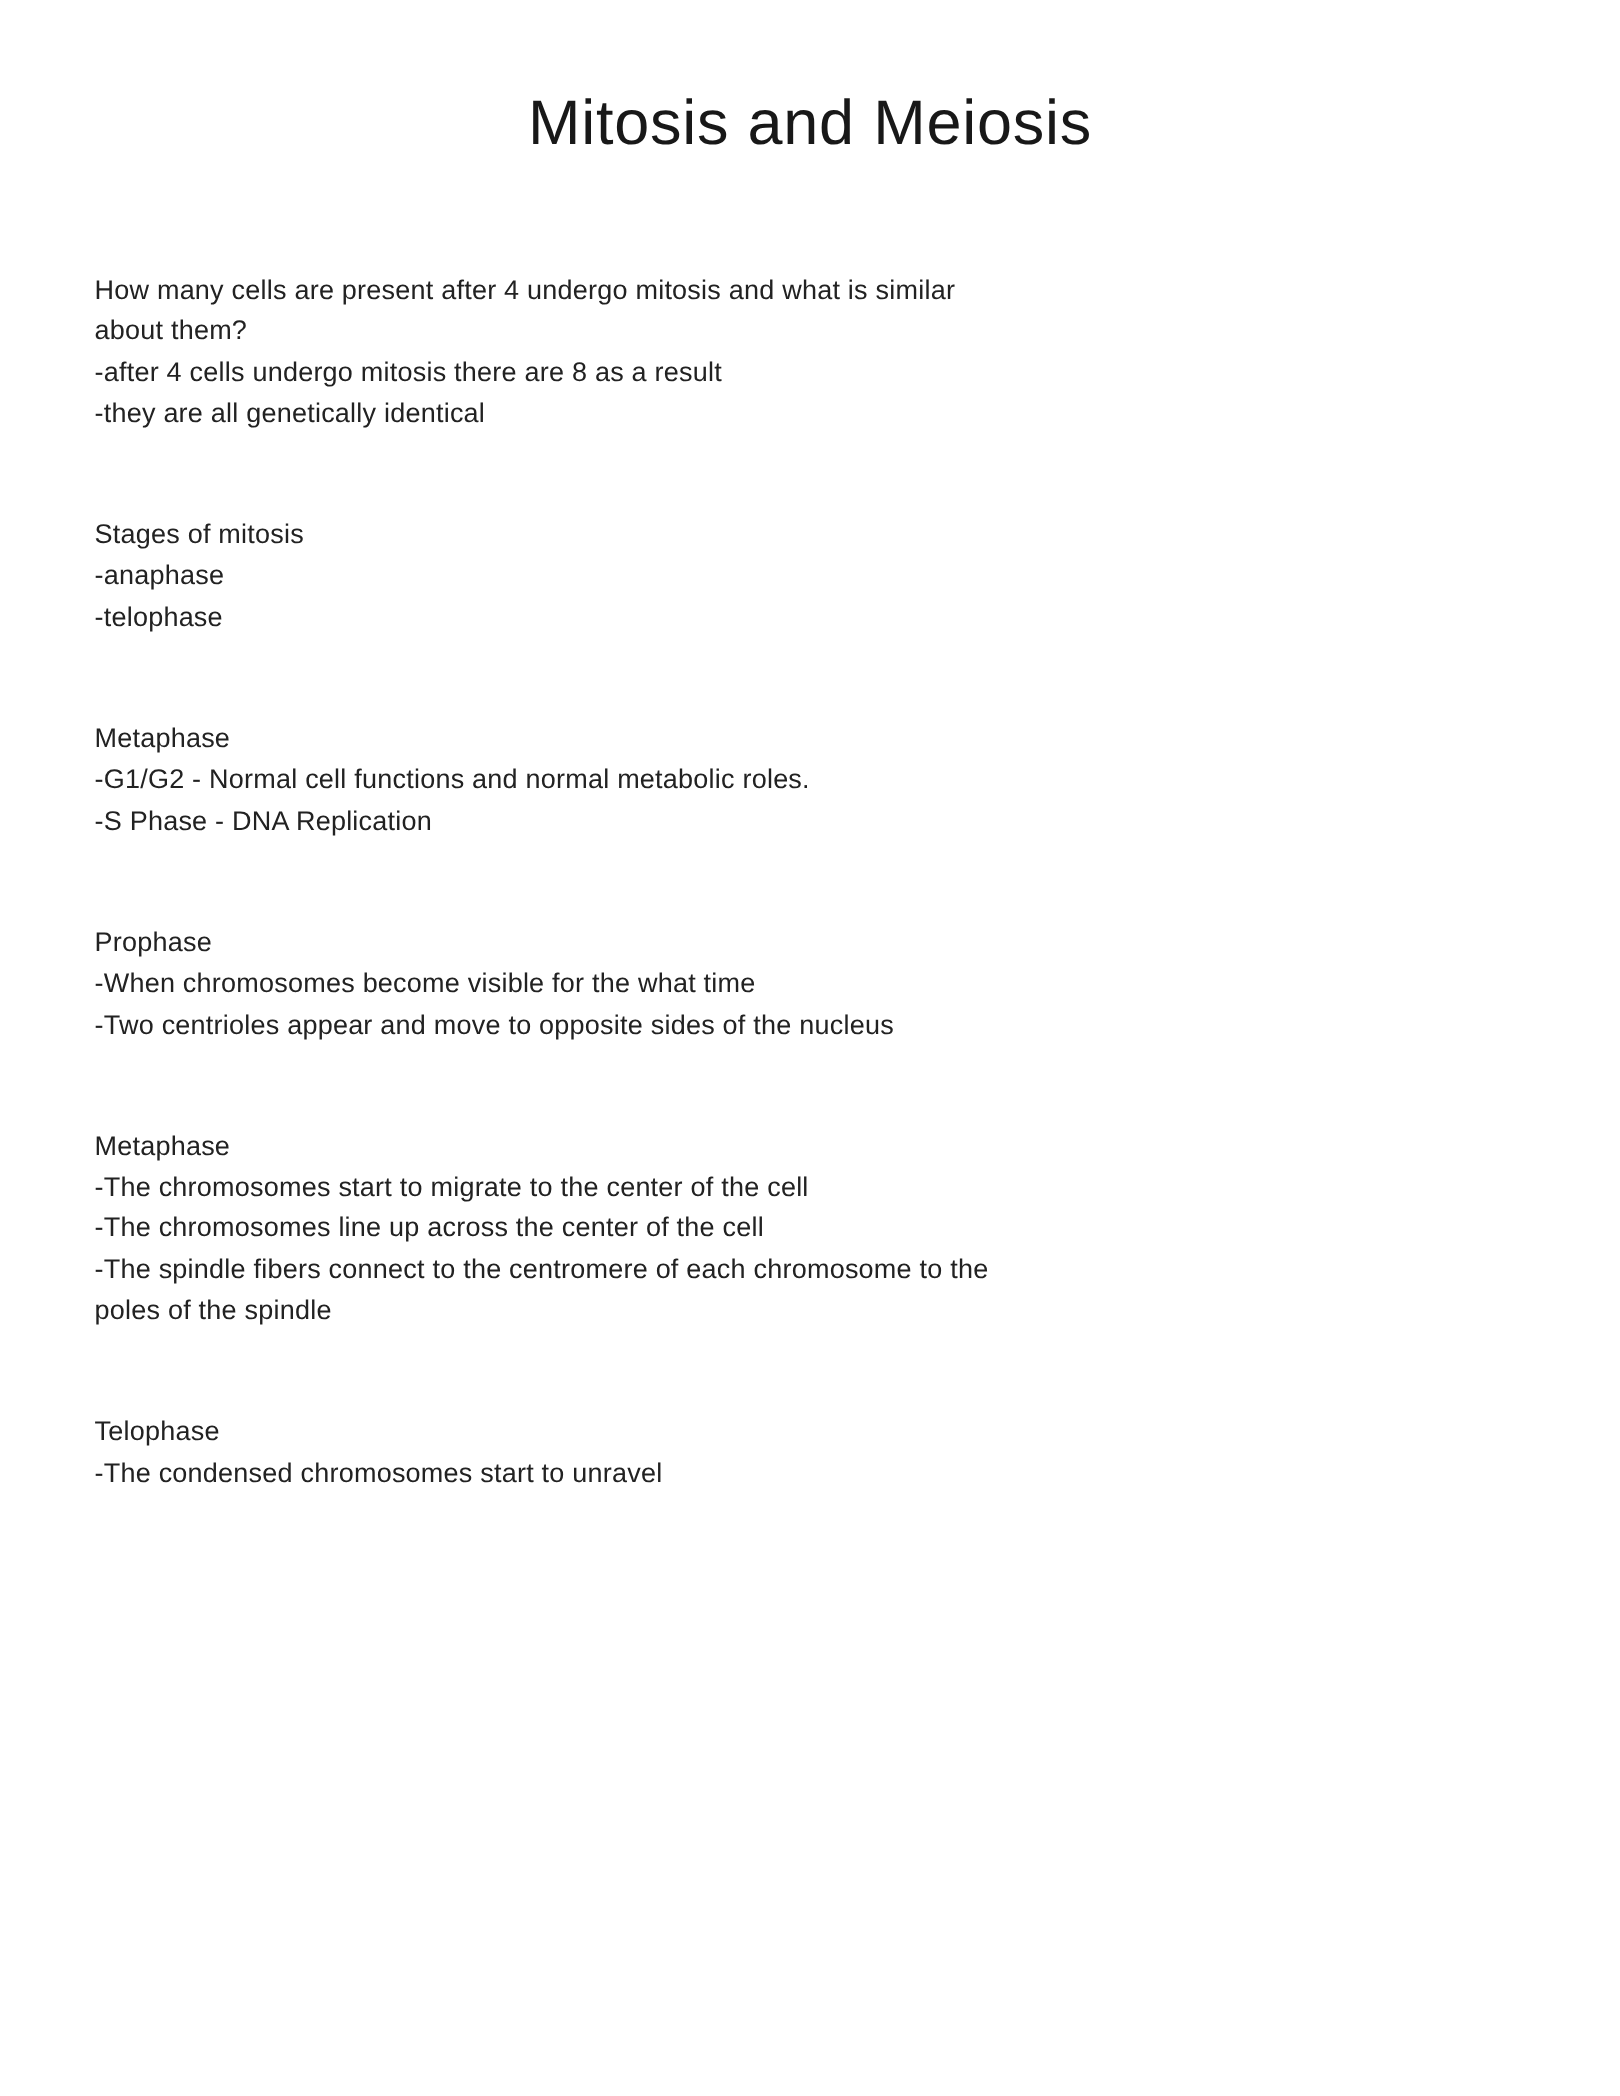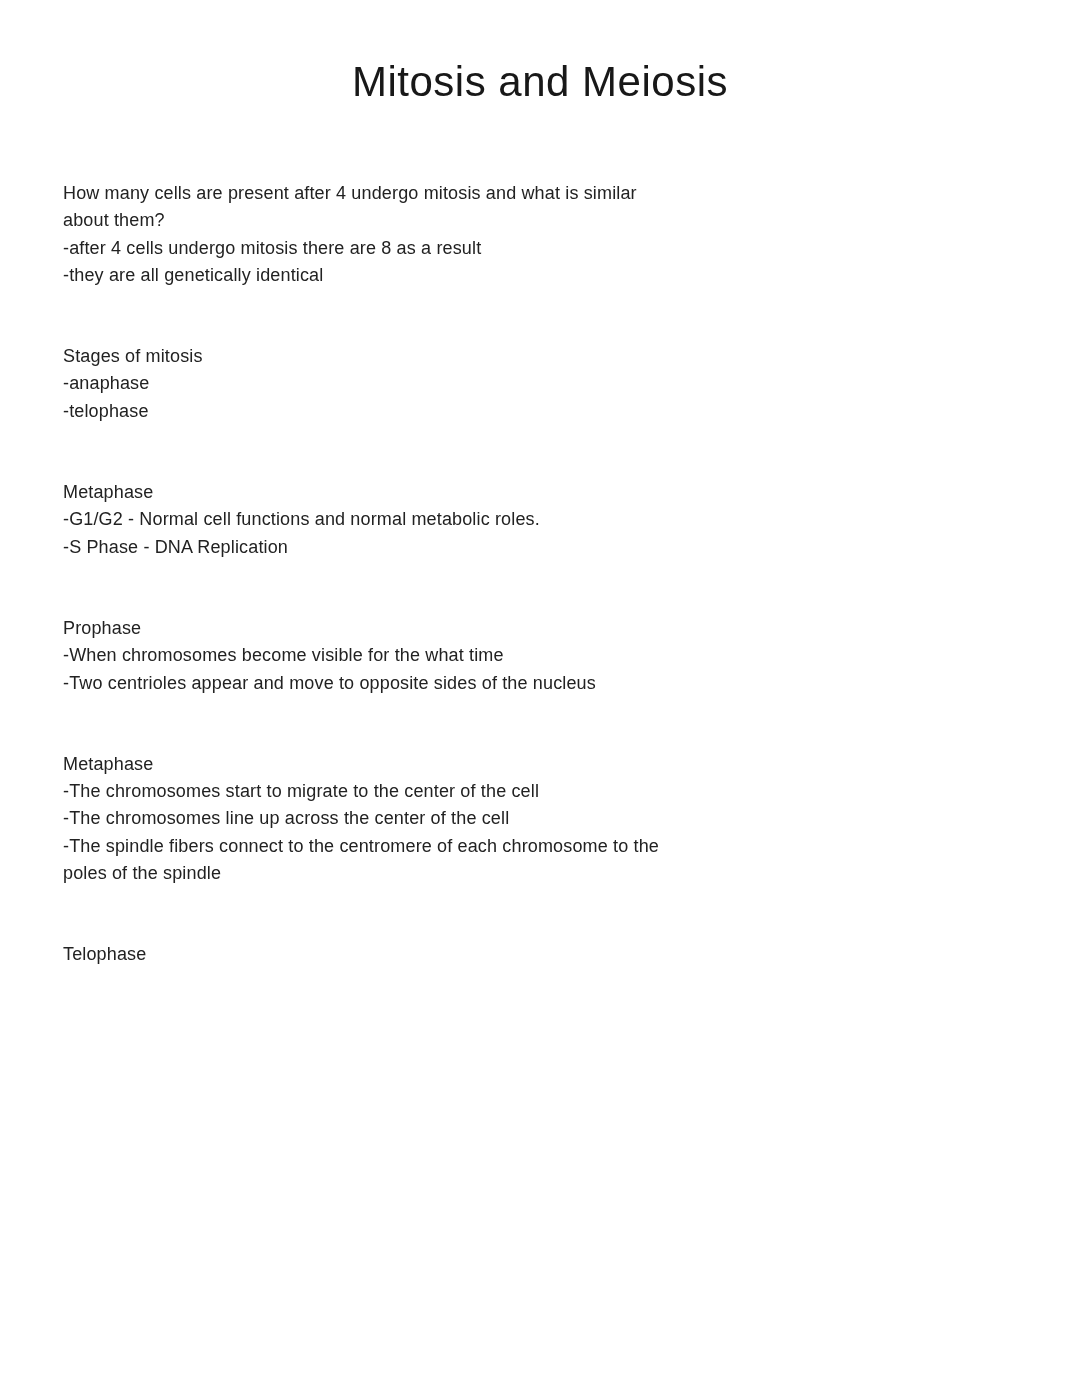--- a/index.html
+++ b/index.html
@@ -67,15 +67,16 @@
       </div>
       <div class="section">
         <p>Metaphase</p>
         <p>-The chromosomes start to migrate to the center of the cell</p>
         <p>-The chromosomes line up across the center of the cell</p>
         <p>-The spindle fibers connect to the centromere of each chromosome to the</p>
         <p>poles of the spindle</p>
       </div>
       <div class="section">
         <p>Telophase</p>
+        <p>-The condensed chromosomes start to unravel</p>
       </div>
     </div>
 </div>
 
 </body></html>

